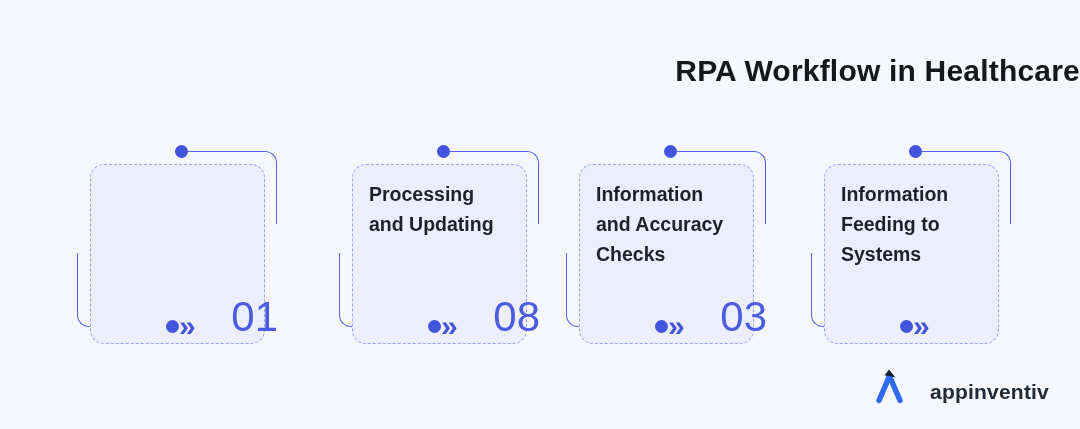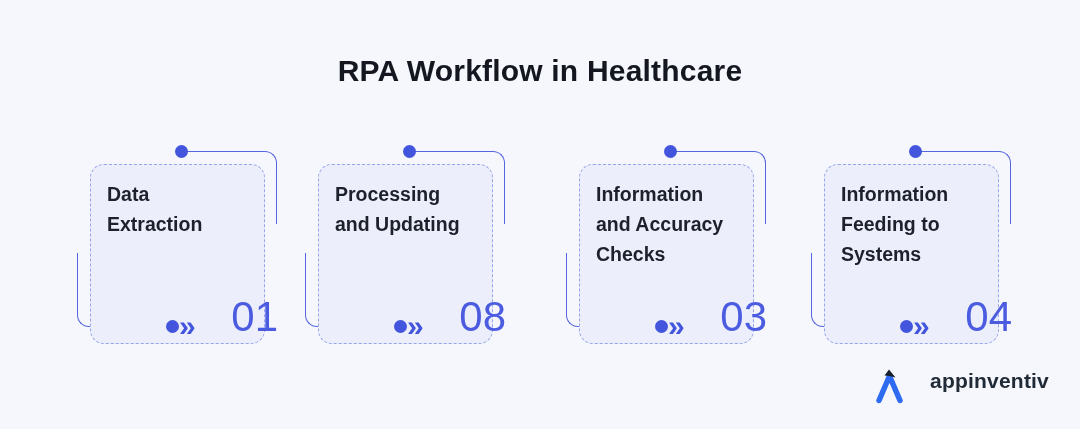--- a/index.html
+++ b/index.html
@@ -3,26 +3,26 @@
 <meta charset="utf-8">
 <style>
   html,body { margin:0; padding:0; }
   body {
     width:1080px; height:429px; position:relative; overflow:hidden;
     background:#f5f7fd;
     font-family:"Liberation Sans", sans-serif;
   }
   .title {
     position:absolute; top:54px; left:0; width:1080px;
-    text-align:center; font-size:30px; font-weight:bold;
+    text-align:right; font-size:30px; font-weight:bold;
     color:#14171f; letter-spacing:0.2px;
   }
   .step { position:absolute; top:140px; width:235px; height:245px; }
   .step.s0 { left:70px; }
-  .step.s1 { left:298px; }
+  .step.s1 { left:332px; }
   .step.s2 { left:559px; }
   .step.s3 { left:804px; }
 
   .card {
     position:absolute; left:20px; top:24px; width:175px; height:180px;
     background:#eceffb;
     border:1.5px dashed #98a4ea;
     border-radius:14px;
     box-sizing:border-box;
   }
@@ -59,38 +59,36 @@
     border-radius:50%; background:#4355dd;
   }
   .chev {
     position:absolute; left:109px; top:170px;
     font-size:30px; font-weight:bold; line-height:32px;
     color:#4355dd;
   }
 
   .logo {
     position:absolute; top:369px; right:31px;
-    display:flex; align-items:flex-start; gap:24px;
+    display:flex; align-items:flex-end; gap:24px;
   }
   .logo-text {
     font-size:21px; font-weight:600; color:#212b37; letter-spacing:0.2px;
   }
 </style>
 </head>
 <body>
 
 <div class="title">RPA Workflow in Healthcare</div>
 
 <div class="step s0">
   <div class="deco-top"></div>
   <div class="dot-top"></div>
   <div class="deco-bottom"></div>
   <div class="card">
-    <div class="card-label">Data
-Extraction</div>
     <div class="num">01</div>
   </div>
   <div class="dot-bottom"></div>
   <div class="chev">»</div>
 </div>
 
 <div class="step s1">
   <div class="deco-top"></div>
   <div class="dot-top"></div>
   <div class="deco-bottom"></div>
@@ -118,21 +116,20 @@
 </div>
 
 <div class="step s3">
   <div class="deco-top"></div>
   <div class="dot-top"></div>
   <div class="deco-bottom"></div>
   <div class="card">
     <div class="card-label">Information
 Feeding to
 Systems</div>
-    <div class="num">04</div>
   </div>
   <div class="dot-bottom"></div>
   <div class="chev">»</div>
 </div>
 
 <div class="logo">
   <svg width="33" height="35" viewBox="0 0 33 35">
     <path d="M6 31.5 L16.5 7 L27 31.5" fill="none" stroke="#2e6bf0" stroke-width="5.5" stroke-linejoin="round" stroke-linecap="round"></path>
     <path d="M11.5 6.5 L16 0.5 L22.5 8.5 L16.5 7 Z" fill="#16202e"></path>
   </svg>

